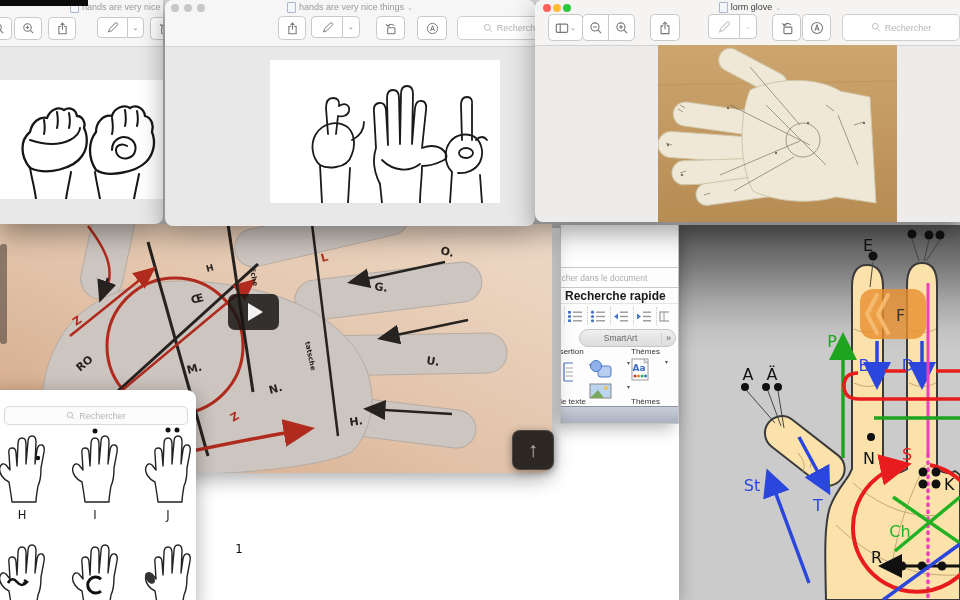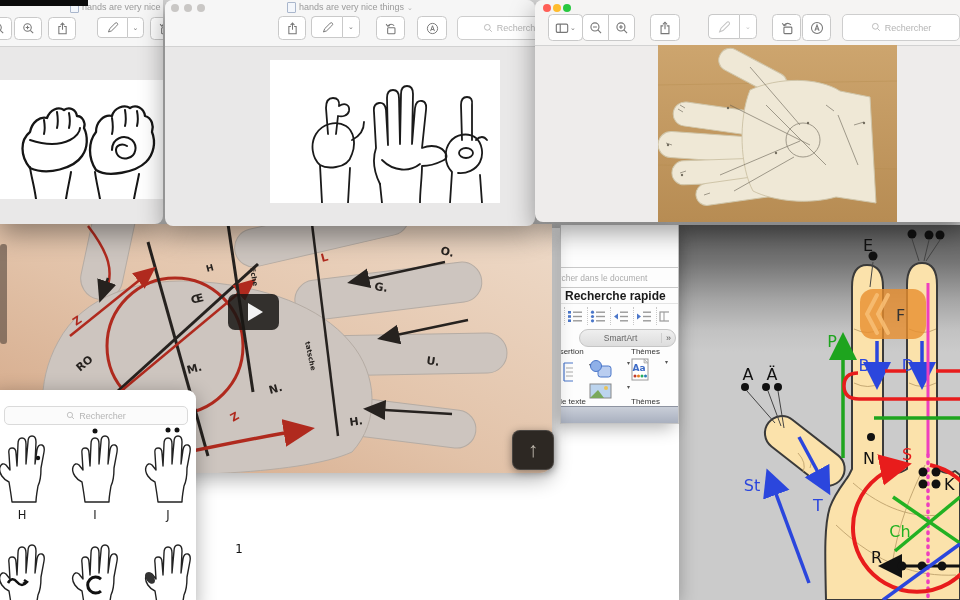--- a/index.html
+++ b/index.html
@@ -230,20 +230,25 @@
       </g>
     </svg>
   </div>
 </div>
 
 <div class="win active" id="window-c" style="left:535px;top:0;width:430px;height:222px;z-index:9;overflow:hidden;border-radius:8px 0 0 8px;background:#eeeceb">
   <div class="chrome" style="height:45px;background:#f5f4f3">
     <span class="tl" style="position:absolute;left:8px;top:4px;background:#ff5f57"></span>
     <span class="tl" style="position:absolute;left:18px;top:4px;background:#febc2e"></span>
     <span class="tl" style="position:absolute;left:28px;top:4px;background:#28c840"></span>
+    <div class="titlerow" style="left:120px;right:120px">
+      <span class="docicon"></span>
+      <span class="wtitle">lorm glove</span>
+      <span class="tchev">⌄</span>
+    </div>
     <div class="btn" style="left:13px;top:14px;width:33px;height:25px">
       <svg width="14" height="14" viewBox="0 0 16 16">
           <use href="#sym-sidebar"></use>
         </svg>
         <span style="font-size:7px">⌄</span>
     </div>
     <div class="btn" style="left:47px;top:14px;width:25px;height:25px;border-radius:5px 0 0 5px">
         <svg width="14" height="14" viewBox="0 0 16 16">
           <use href="#sym-zoomout"></use>
         </svg>

